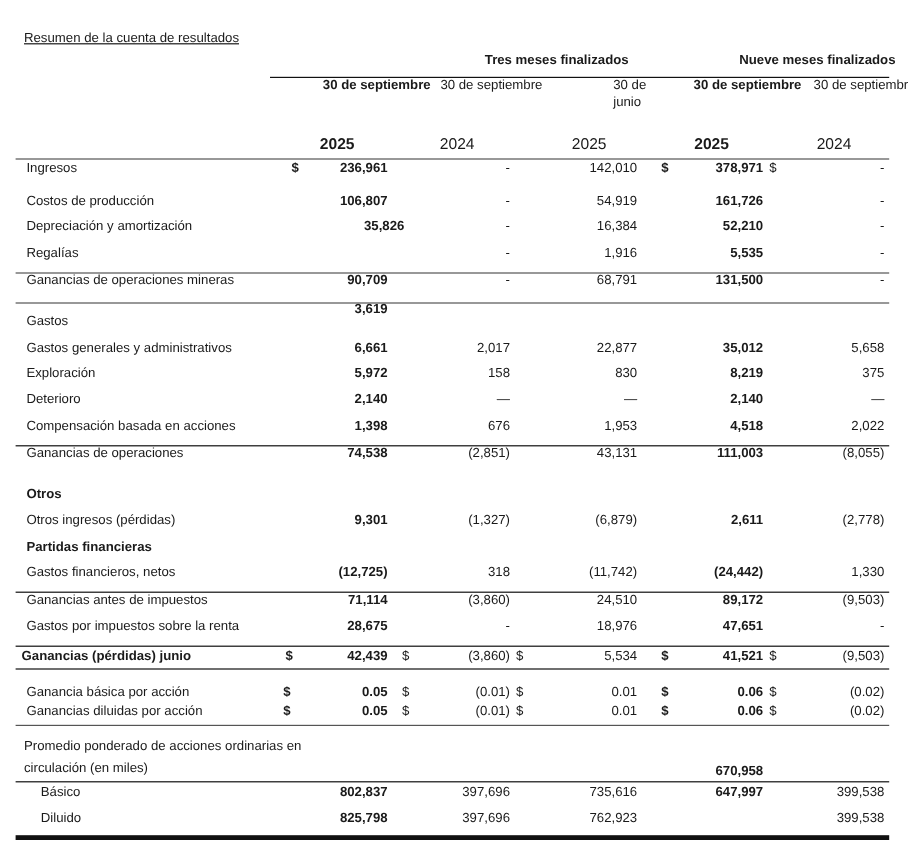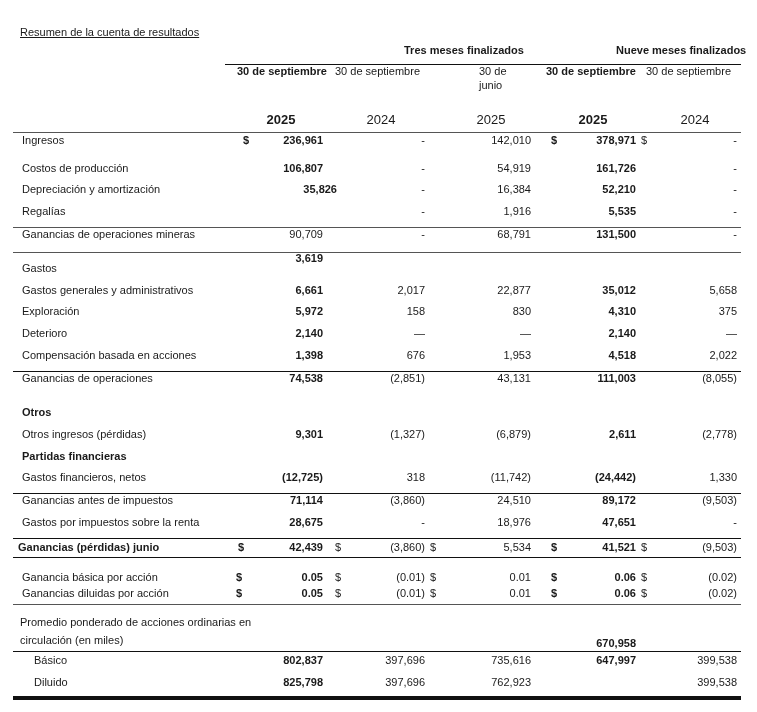--- a/index.html
+++ b/index.html
@@ -6,21 +6,21 @@
   body {
     width: 757px; height: 712px; position: relative; overflow: hidden;
     font-family: "Liberation Sans", sans-serif; font-size: 11px; color: #1a1a1a;
   }
   .abs { position: absolute; white-space: nowrap; }
   .title { left: 20px; top: 26px; text-decoration: underline; font-size: 11px; }
   .group-hdr { font-weight: bold; top: 44px; }
   .hline { position: absolute; height: 1px; background: #555; }
   .hline.dark { background: #111; }
   .hline.thick { height: 4px; background: #111; }
-  .date-hdr { top: 65px; font-size: 11px; }
+  .date-hdr { top: 65px; font-size: 11px; margin-left: 32px; }
   .year-hdr { top: 112px; font-size: 13px; text-align: center; width: 80px; }
   .bold { font-weight: bold; }
   .num { text-align: right; width: 90px; }
   .cur { width: 10px; }
 </style>
 </head>
 <body>
 
 <div class="abs title">Resumen de la cuenta de resultados</div>
 
@@ -64,37 +64,37 @@
     <div class="abs num" style="left: 441px; top: 183px;">16,384</div>
     <div class="abs num" style="left: 546px; top: 183px; font-weight: bold;">52,210</div>
     <div class="abs num" style="left: 647px; top: 183px;">-</div>
     <div class="abs" style="left: 22px; top: 205px;">Regalías</div>
     <div class="abs num" style="left: 233px; top: 205px; font-weight: bold; margin-top: 47px;">3,619</div>
     <div class="abs num" style="left: 335px; top: 205px;">-</div>
     <div class="abs num" style="left: 441px; top: 205px;">1,916</div>
     <div class="abs num" style="left: 546px; top: 205px; font-weight: bold;">5,535</div>
     <div class="abs num" style="left: 647px; top: 205px;">-</div>
     <div class="abs" style="left: 22px; top: 228px;">Ganancias de operaciones mineras</div>
-    <div class="abs num" style="left: 233px; top: 228px; font-weight: normal;">90,709</div>
+    <div class="abs num" style="left: 233px; top: 228px; font-weight: bold;">90,709</div>
     <div class="abs num" style="left: 335px; top: 228px;">-</div>
     <div class="abs num" style="left: 441px; top: 228px;">68,791</div>
     <div class="abs num" style="left: 546px; top: 228px; font-weight: bold;">131,500</div>
     <div class="abs num" style="left: 647px; top: 228px;">-</div>
     <div class="abs" style="left: 22px; top: 262px;">Gastos</div>
     <div class="abs" style="left: 22px; top: 284px;">Gastos generales y administrativos</div>
     <div class="abs num" style="left: 233px; top: 284px; font-weight: bold;">6,661</div>
     <div class="abs num" style="left: 335px; top: 284px;">2,017</div>
     <div class="abs num" style="left: 441px; top: 284px;">22,877</div>
     <div class="abs num" style="left: 546px; top: 284px; font-weight: bold;">35,012</div>
     <div class="abs num" style="left: 647px; top: 284px;">5,658</div>
     <div class="abs" style="left: 22px; top: 305px;">Exploración</div>
     <div class="abs num" style="left: 233px; top: 305px; font-weight: bold;">5,972</div>
     <div class="abs num" style="left: 335px; top: 305px;">158</div>
     <div class="abs num" style="left: 441px; top: 305px;">830</div>
-    <div class="abs num" style="left: 546px; top: 305px; font-weight: bold;">4,310</div>
+    <div class="abs num" style="left: 546px; top: 305px; font-weight: bold;">8,219</div>
     <div class="abs num" style="left: 647px; top: 305px;">375</div>
     <div class="abs" style="left: 22px; top: 327px;">Deterioro</div>
     <div class="abs num" style="left: 233px; top: 327px; font-weight: bold;">2,140</div>
     <div class="abs num" style="left: 335px; top: 327px;">—</div>
     <div class="abs num" style="left: 441px; top: 327px;">—</div>
     <div class="abs num" style="left: 546px; top: 327px; font-weight: bold;">2,140</div>
     <div class="abs num" style="left: 647px; top: 327px;">—</div>
     <div class="abs" style="left: 22px; top: 349px;">Compensación basada en acciones</div>
     <div class="abs num" style="left: 233px; top: 349px; font-weight: bold;">1,398</div>
     <div class="abs num" style="left: 335px; top: 349px;">676</div>

